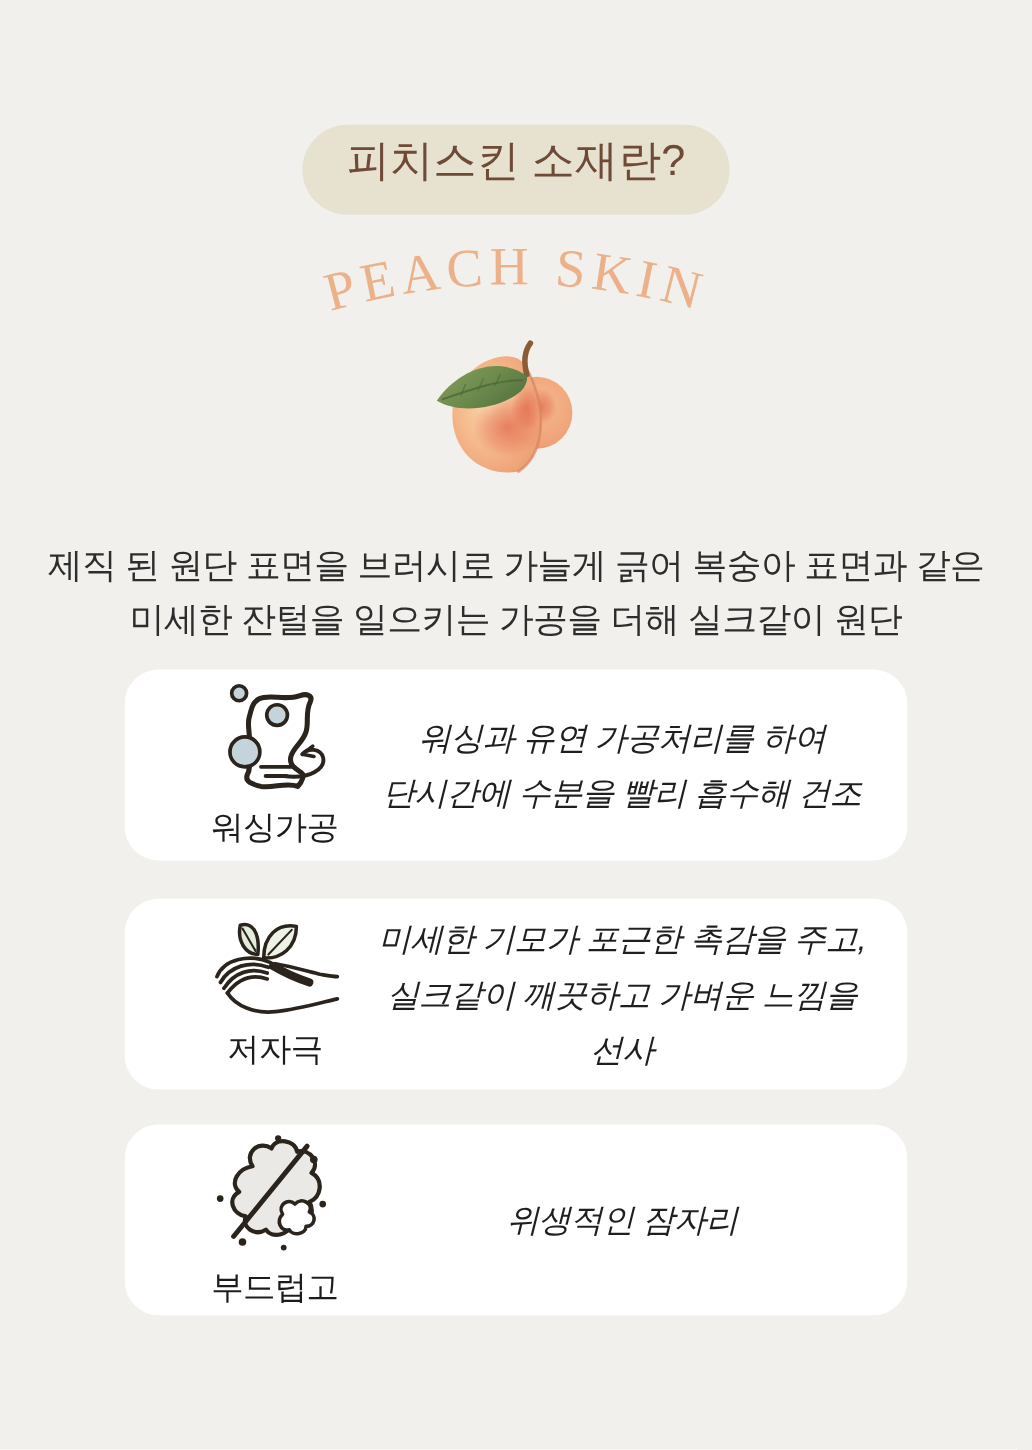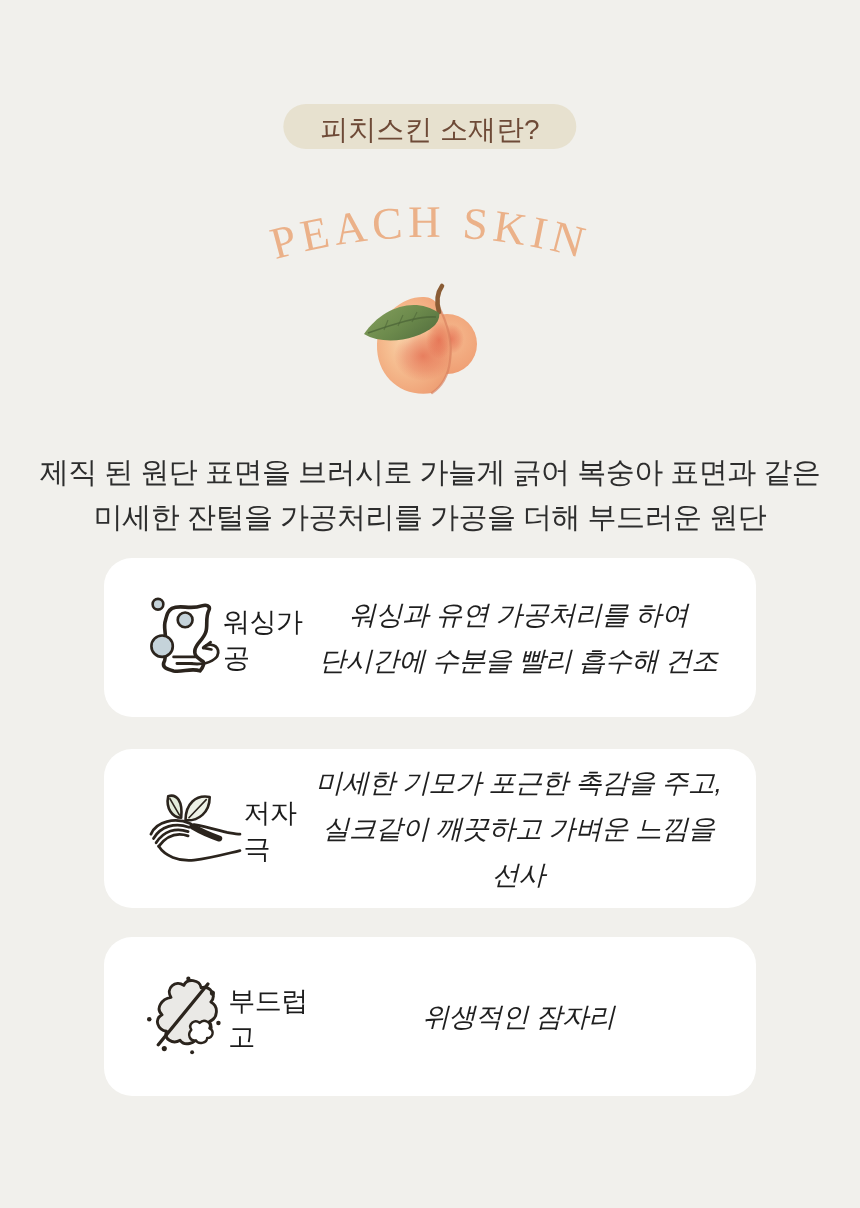--- a/index.html
+++ b/index.html
@@ -5,21 +5,21 @@
   * { margin:0; padding:0; box-sizing:border-box; }
   html,body { width:860px; }
   .page {
     position:relative; width:860px; height:1208px;
     background:#f1f0ec; overflow:hidden;
     font-family:"Liberation Sans", sans-serif;
   }
   .badge {
     position:absolute; top:104px; left:50%; transform:translateX(-50%);
     background:#e7e1cf; color:#6e4a37;
-    font-size:28px; line-height:1; padding:12px 37px 5px;
+    font-size:36px; line-height:1; padding:12px 37px 27px;
     border-radius:999px; white-space:nowrap;
   }
   .arc-wrap { position:absolute; top:180px; left:50%; transform:translateX(-50%); }
   .arc-wrap text {
     font-family:"Liberation Serif", serif;
     font-size:45px; letter-spacing:5px; fill:#ebb189;
   }
   .peach-wrap { position:absolute; top:282px; left:362px; }
   .desc {
     position:absolute; top:450px; left:0; width:100%;
@@ -29,21 +29,21 @@
   .card {
     position:absolute; left:104px; width:652px; height:159px;
     background:#ffffff; border-radius:28px;
     display:flex; align-items:center;
   }
   .card-1 { top:558px; }
   .card-2 { top:749px; }
   .card-3 { top:937px; }
   .icon-col {
     width:170px; margin-left:40px; flex:0 0 auto;
-    display:flex; align-items:center; justify-content:center;
+    display:flex; flex-direction:column; align-items:center; justify-content:center;
   }
   .icon-label {
     margin-top:5px; font-size:27px; color:#1c1c1c; letter-spacing:-0.5px;
   }
   .card-text {
     flex:1 1 auto; text-align:center; padding-right:33px;
     font-size:27px; line-height:46px; color:#1f1f1f; letter-spacing:-0.5px;font-style:italic;
   }
   svg .ln { fill:none; stroke:#2b241d; stroke-linecap:round; stroke-linejoin:round; }
 </style>
@@ -107,21 +107,21 @@
       <path d="M80,4 C75,11 74,19 77,30" fill="none" stroke="#8a5c35" stroke-width="4.6" stroke-linecap="round"></path>
 
       <path d="M77,31 C52,14 20,26 2,52 C22,64 56,58 72,44 C76,40 78,35 77,31 Z" fill="url(#leafG)"></path>
       <path d="M6,51 C32,42 56,34 74,35" fill="none" stroke="#4e6738" stroke-width="1.6" opacity="0.8"></path>
       <path d="M22,48 L26,38 M36,44 L41,33 M50,40 L55,30" stroke="#4e6738" stroke-width="1.2" opacity="0.6"></path>
     </svg>
   </div>
 
   <div class="desc">
     <div>제직 된 원단 표면을 브러시로 가늘게 긁어 복숭아 표면과 같은</div>
-    <div>미세한 잔털을 가공처리를 가공을 더해 부드러운 원단</div>
+    <div>미세한 잔털을 일으키는 가공을 더해 실크같이 원단</div>
   </div>
 
   <div class="card card-1">
     <div class="icon-col">
       <svg width="92" height="98" viewBox="0 0 96 102">
         <path class="ln" d="M34,15 C44,10 56,17 70,12 C76,10 81,12 79,17 C74,27 78,36 75,44 C72,53 64,57 62,65 C60,73 67,76 71,79 C74,81 72,87 68,91 C58,87 46,93 36,91 C28,89 22,87 24,81 C29,73 22,65 25,57 C28,47 23,38 26,30 C28,22 29,18 34,15 Z" fill="#ffffff" stroke-width="4.4"></path>
         <circle cx="17" cy="10" r="6.5" fill="#c5d3da" stroke="#2b241d" stroke-width="3.2"></circle>
         <circle cx="50" cy="29" r="9" fill="#c5d3da" stroke="#2b241d" stroke-width="3.2"></circle>
         <circle cx="22" cy="61" r="13" fill="#c5d3da" stroke="#2b241d" stroke-width="3.2"></circle>
         <path class="ln" d="M36,74 H64 M40,82 H58" stroke-width="3.4"></path>

